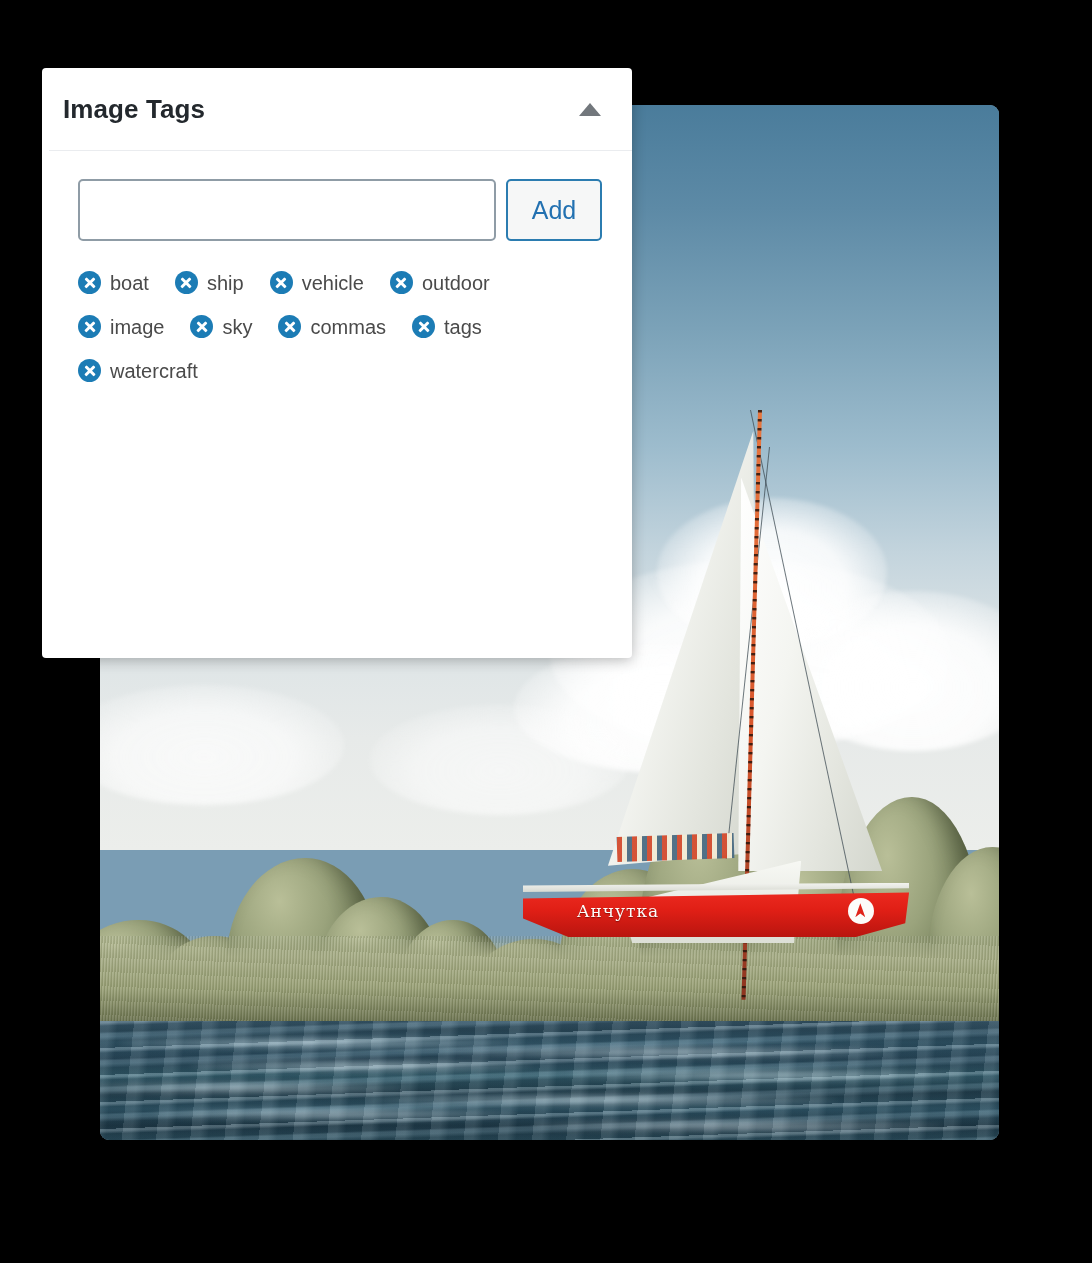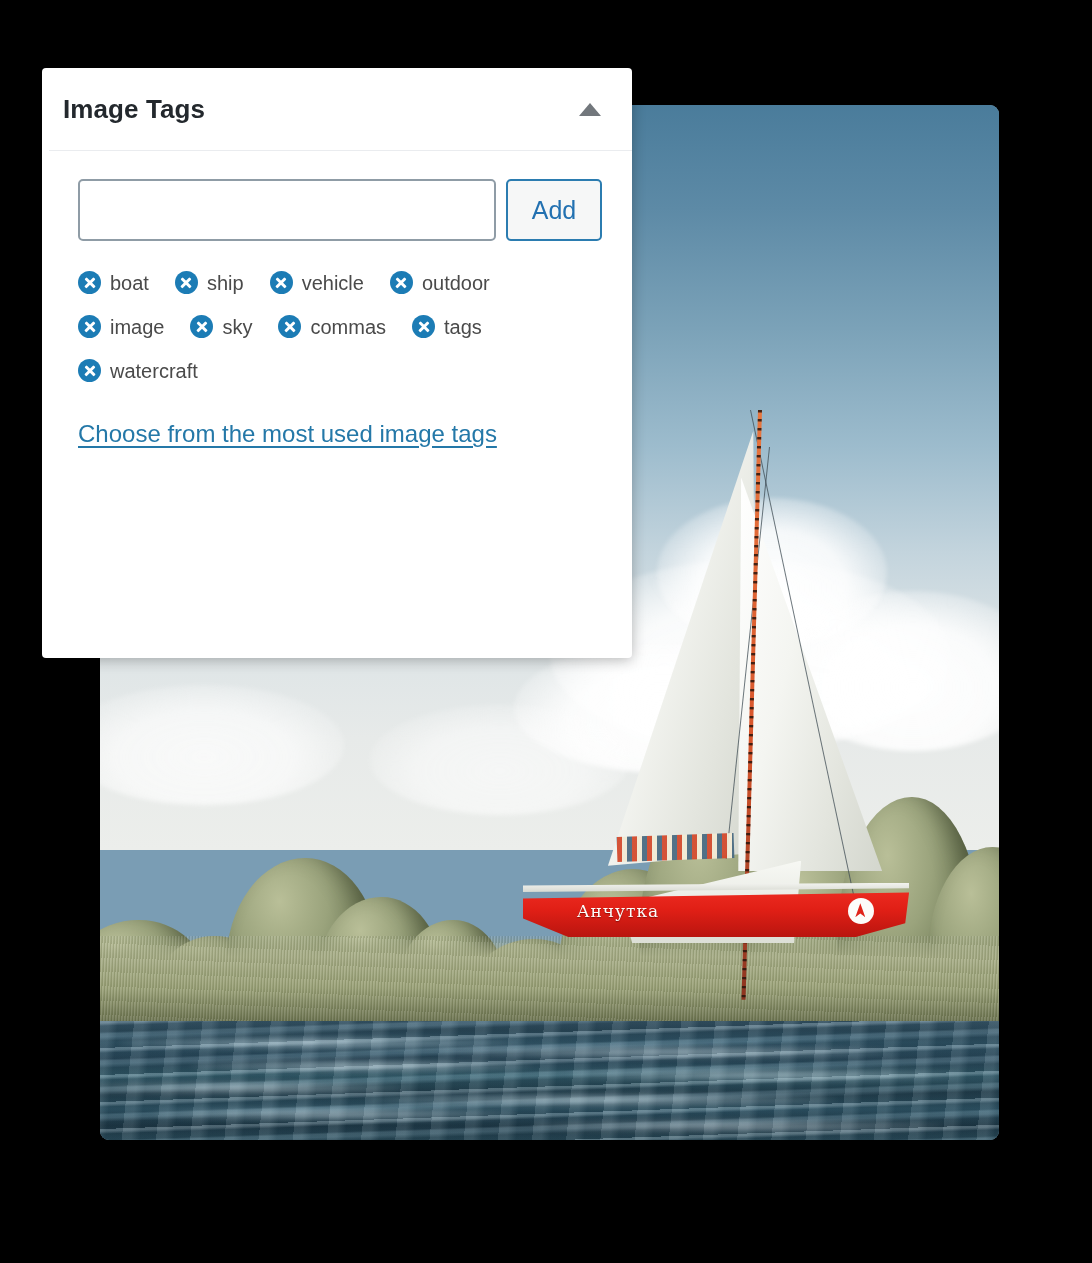--- a/index.html
+++ b/index.html
@@ -469,18 +469,17 @@
         <span class="tag-item">
           <span class="tag-remove"></span>
           <span class="tag-label">tags</span>
         </span>
         <span class="tag-item">
           <span class="tag-remove"></span>
           <span class="tag-label">watercraft</span>
         </span>
       </div>
 
-      <a class="most-used-link" href="#">Choose from the most used image tags</a>
 
     </div>
   </div>
 
 </div>
 
 </body></html>

